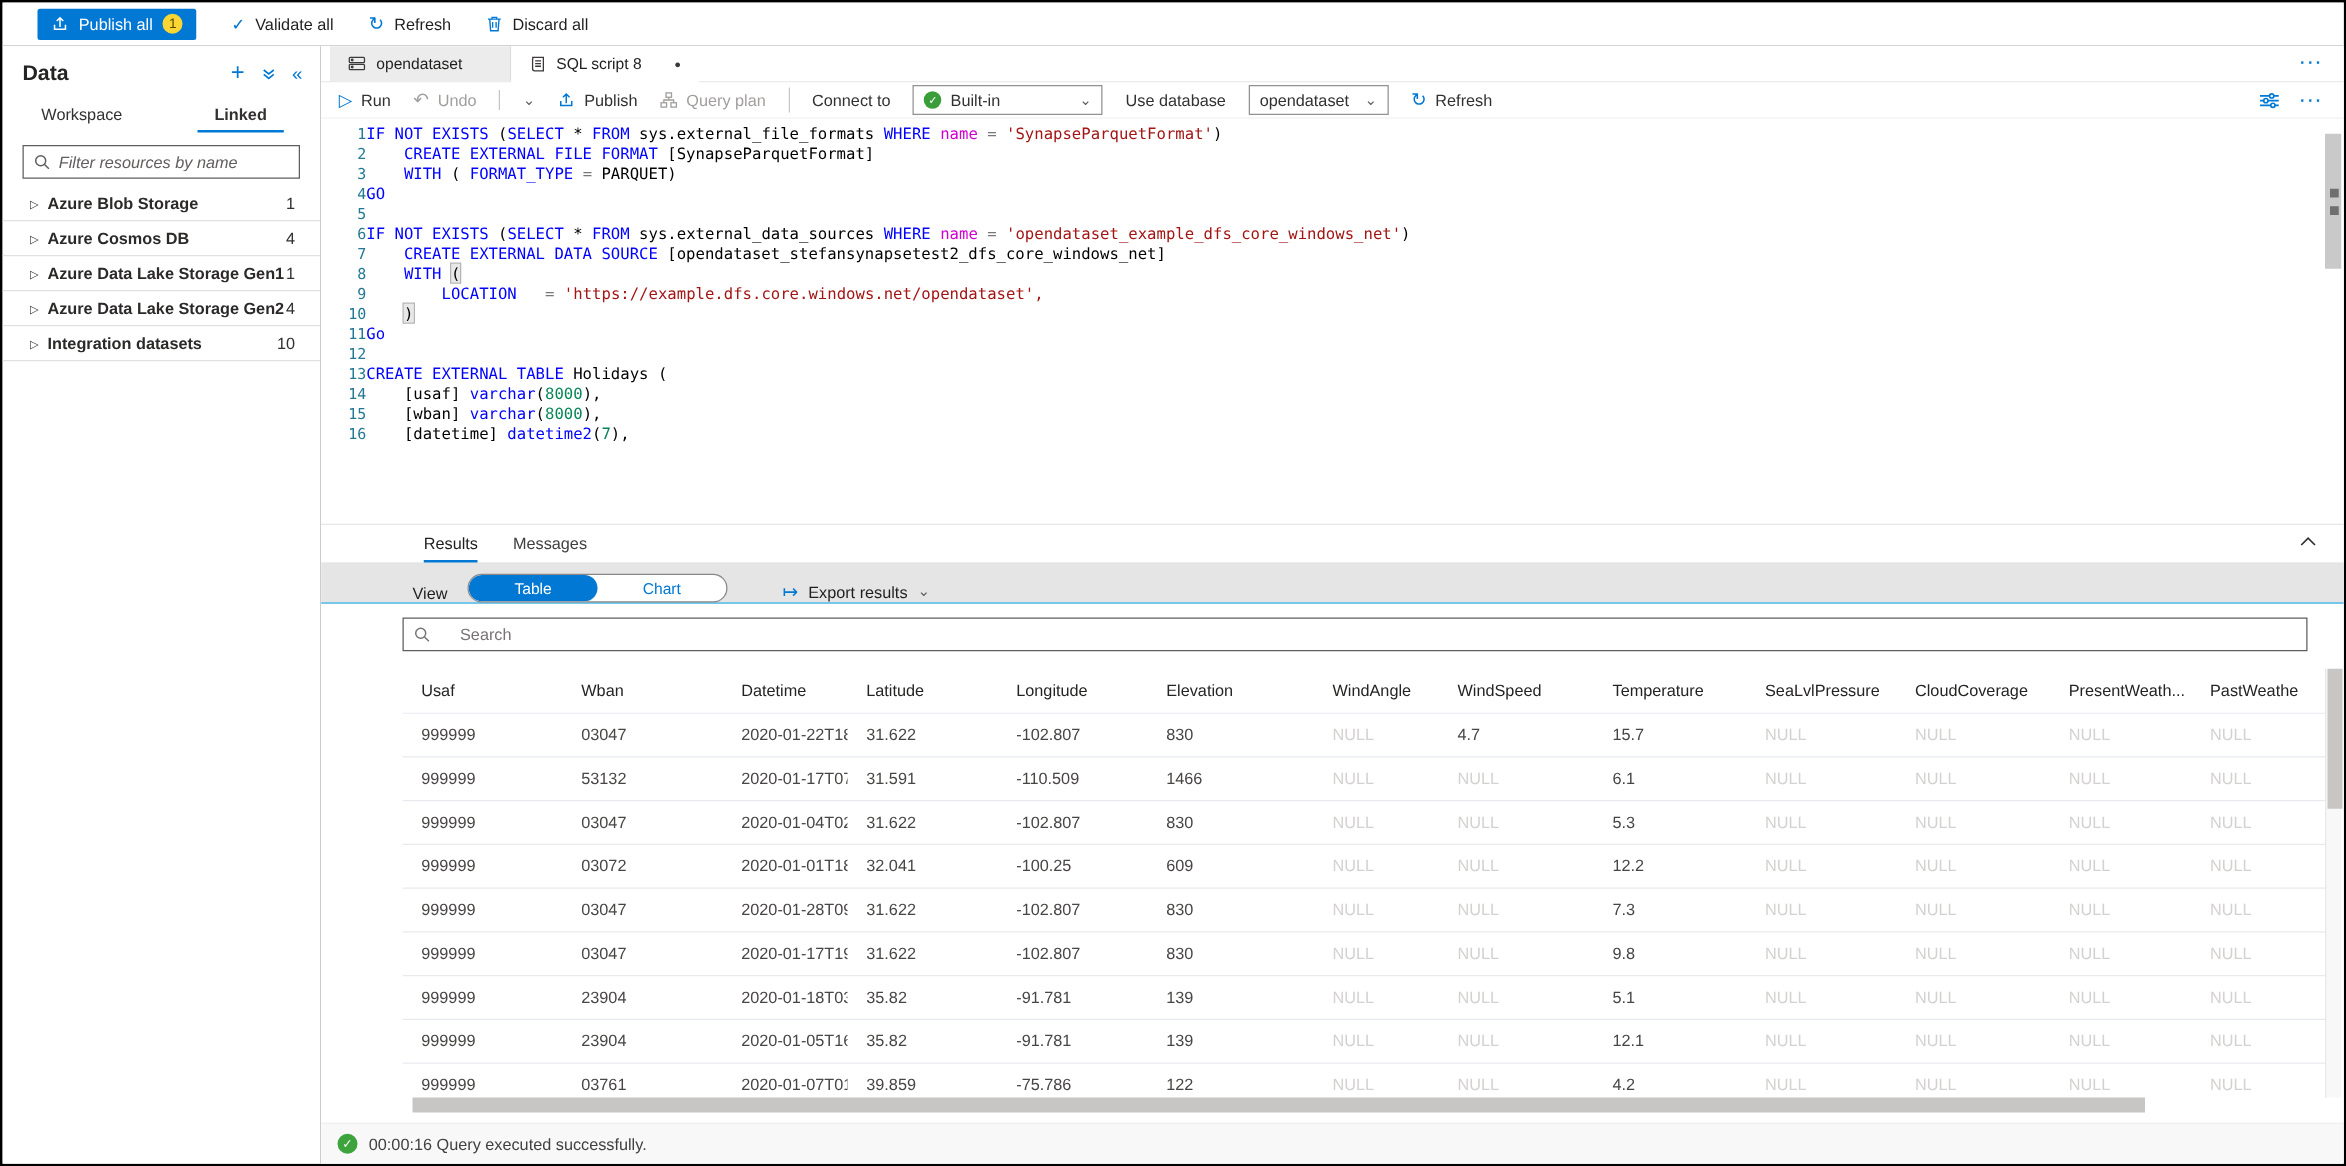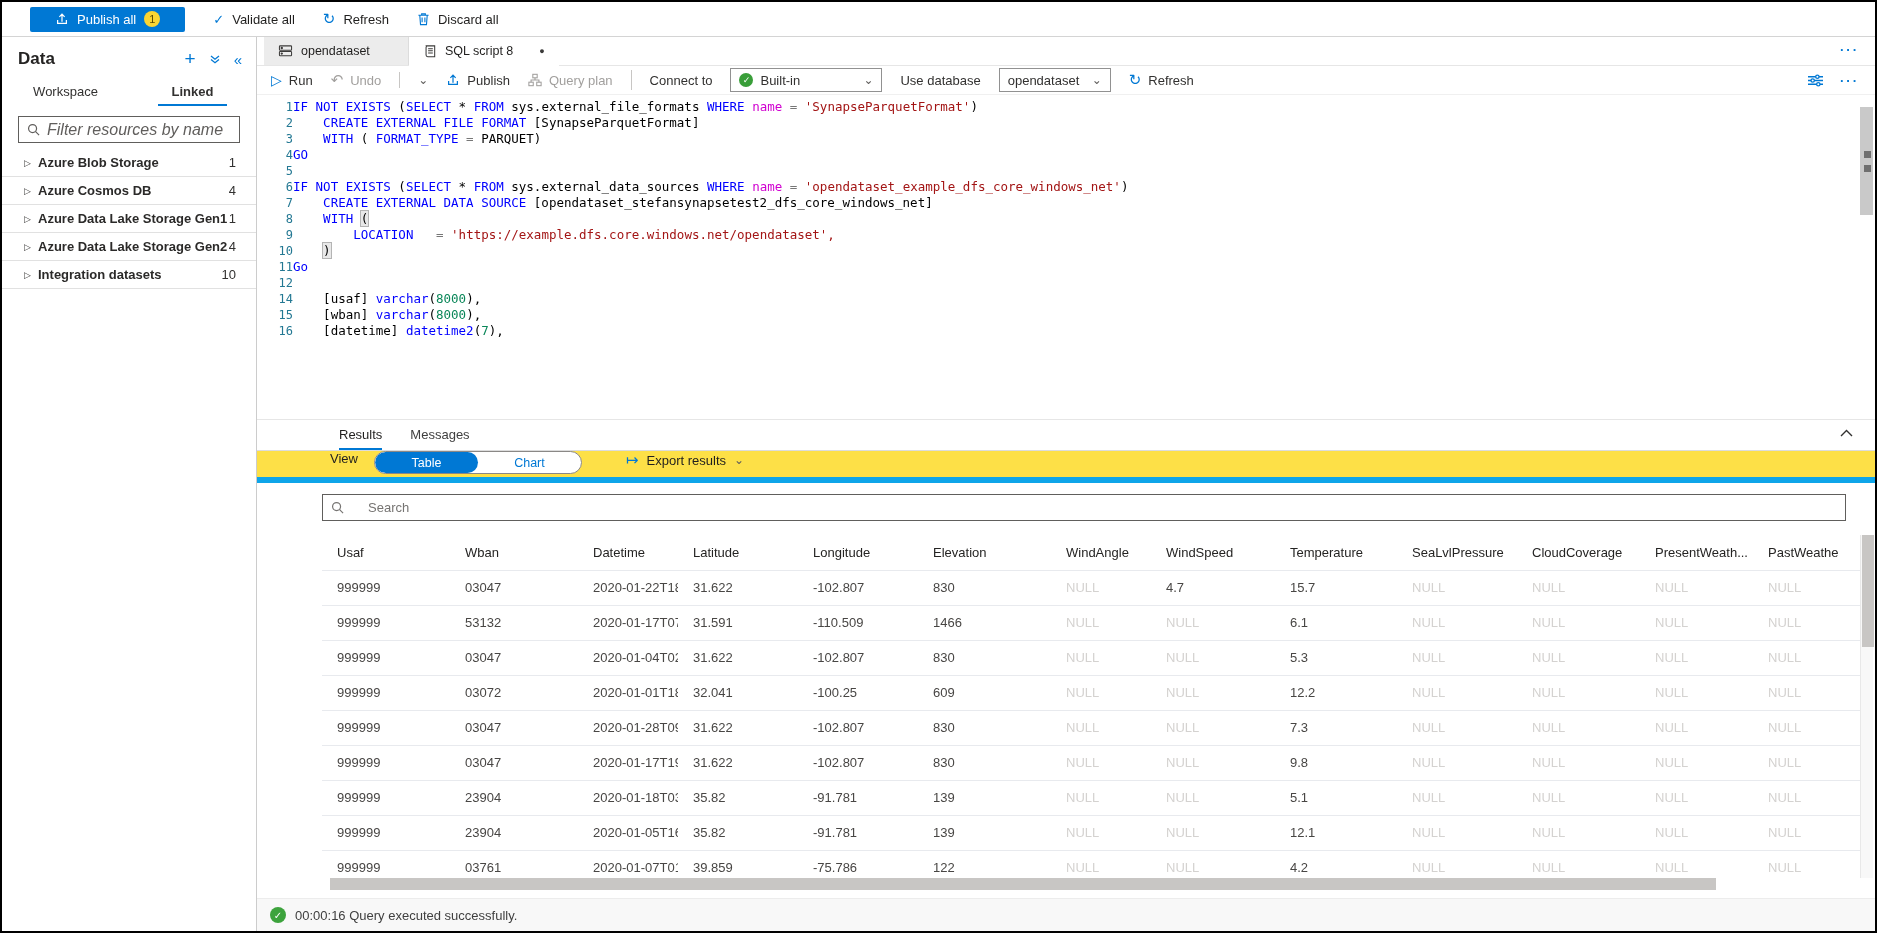--- a/index.html
+++ b/index.html
@@ -2,41 +2,41 @@
 <html><head>
 <meta charset="utf-8">
 <style>
   *{margin:0;padding:0;box-sizing:border-box}
   html,body{background:#fff}
   body{font-family:"Liberation Sans",sans-serif;color:#323130;font-size:13px}
   .app{width:1877px;height:933px;border:2px solid #000;background:#fff;display:flex;flex-direction:column;overflow:hidden;position:relative}
 
   
   .topbar{height:35px;flex:none;display:flex;align-items:center;gap:28px;padding-left:28px;border-bottom:1px solid #d4d4d4;background:#fff}
-  .btn-primary{display:flex;align-items:center;gap:8px;background:#0078d4;color:#fff;height:25px;padding:0 25px;border-radius:2px;cursor:pointer}
+  .btn-primary{display:flex;align-items:center;gap:8px;background:#0078d4;color:#fff;height:25px;padding:0 11px;border-radius:2px;cursor:pointer}
   .badge{background:#fbd533;color:#5c4a00;min-width:16px;height:16px;border-radius:50%;font-size:11px;display:flex;align-items:center;justify-content:center}
   .top-item{display:flex;align-items:center;gap:8px;color:#201f1e;cursor:pointer}
   .blue{color:#0078d4}
   .gray-ic{color:#a19f9d}
 
   
   .body{flex:1;display:flex;min-height:0}
 
   
   .sidebar{width:255px;flex:none;border-right:1px solid #ccc;display:flex;flex-direction:column;background:#fff}
   .sb-head{display:flex;align-items:center;padding:12px 14px 6px 16px}
   .sb-title{font-size:17px;font-weight:700;color:#252423;flex:1}
   .sb-head-icons{display:flex;align-items:center;gap:13px;color:#0078d4}
   .sb-tabs{display:flex;height:30px;margin-top:2px}
   .sb-tab{flex:1;display:flex;align-items:center;justify-content:center;color:#323130;cursor:pointer}
   .sb-tab .tab-inner{padding:5px 14px;border-bottom:2px solid transparent}
   .sb-tab.active{font-weight:700}
   .sb-tab.active .tab-inner{border-bottom-color:#0078d4}
   .filter-box{margin:9px 16px 6px 16px;height:27px;border:1px solid #605e5c;display:flex;align-items:center;gap:7px;padding:0 8px;background:#fff}
-  .filter-box input{border:none;outline:none;flex:1;font-size:16px;font-family:"Liberation Sans",sans-serif;color:#8b5cf6;min-width:0}
+  .filter-box input{border:none;outline:none;flex:1;font-size:13px;font-family:"Liberation Sans",sans-serif;color:#8b5cf6;min-width:0}
   .filter-box input::placeholder{font-style:italic;color:#605e5c}
   .tree{display:flex;flex-direction:column}
   .tree-item{height:28px;display:flex;align-items:center;border-bottom:1px solid #e1e1e1;padding:0 20px 0 22px;cursor:pointer}
   .tchev{font-size:9px;color:#3b3a39;width:14px}
   .tlab{flex:1;font-weight:600;color:#2b2a29;font-size:13px;white-space:nowrap;overflow:hidden}
   .tcount{color:#323130;font-size:13px}
 
   
   .main{flex:1;display:flex;flex-direction:column;min-width:0;background:#fff}
 
@@ -73,21 +73,21 @@
   .ed-scroll{position:absolute;right:2px;top:12px;width:13px;height:108px;background:#c9c9c9}
   .ed-mark{position:absolute;right:4px;width:7px;height:7px;background:#6f6f6f}
 
   
   .rtabs{height:32px;flex:none;display:flex;align-items:stretch;gap:28px;padding-left:82px;border-top:1px solid #e6e6e6;border-bottom:1px solid #dcdcdc;position:relative;background:#fff}
   .rtab{display:flex;align-items:center;color:#404040;cursor:pointer;border-bottom:2px solid transparent}
   .rtab.active{border-bottom-color:#0078d4;color:#201f1e}
   .collapse-btn{position:absolute;right:22px;top:9px;cursor:pointer}
 
   
-  .viewrow{height:32px;flex:none;display:flex;align-items:flex-start;gap:14px;padding-left:73px;border-bottom:6px solid #0ea5e9;background:#fde047}
+  .viewrow{height:32px;flex:none;display:flex;align-items:flex-end;gap:14px;padding-left:73px;border-bottom:1px solid #0ea5e9;background:#e5e5e5}
   .vlabel{color:#201f1e;margin-right:2px}
   .vtoggle{display:flex;border:1px solid #8a8886;border-radius:12px;height:23px;width:208px;background:#fff;overflow:hidden;cursor:pointer}
   .vseg{flex:1;display:flex;align-items:center;justify-content:center;font-size:12.5px}
   .vseg.on{background:#0078d4;color:#fff;border-radius:12px}
   .vseg.off{color:#0078d4}
   .export{display:flex;align-items:center;gap:8px;margin-left:30px;cursor:pointer;color:#201f1e}
   .export-ic{color:#0078d4;font-size:15px}
 
   
   .tablearea{flex:1;min-height:0;padding:11px 15px 0 65px;position:relative;display:flex;flex-direction:column;background:#fff}
@@ -339,20 +339,24 @@
             </div>
             <div class="cline">
               <span class="ln">11</span>
               <span class="ctext"><span class="tk">Go</span></span>
             </div>
             <div class="cline">
               <span class="ln">12</span>
               <span class="ctext"></span>
             </div>
             <div class="cline">
+              <span class="ln">13</span>
+              <span class="ctext"><span class="tk">CREATE EXTERNAL TABLE</span><span class="td"> Holidays (</span></span>
+            </div>
+            <div class="cline">
               <span class="ln">14</span>
               <span class="ctext"><span class="td">    [usaf] </span><span class="tk">varchar</span><span class="td">(</span><span class="tn">8000</span><span class="td">),</span></span>
             </div>
             <div class="cline">
               <span class="ln">15</span>
               <span class="ctext"><span class="td">    [wban] </span><span class="tk">varchar</span><span class="td">(</span><span class="tn">8000</span><span class="td">),</span></span>
             </div>
             <div class="cline">
               <span class="ln">16</span>
               <span class="ctext"><span class="td">    [datetime] </span><span class="tk">datetime2</span><span class="td">(</span><span class="tn">7</span><span class="td">),</span></span>

